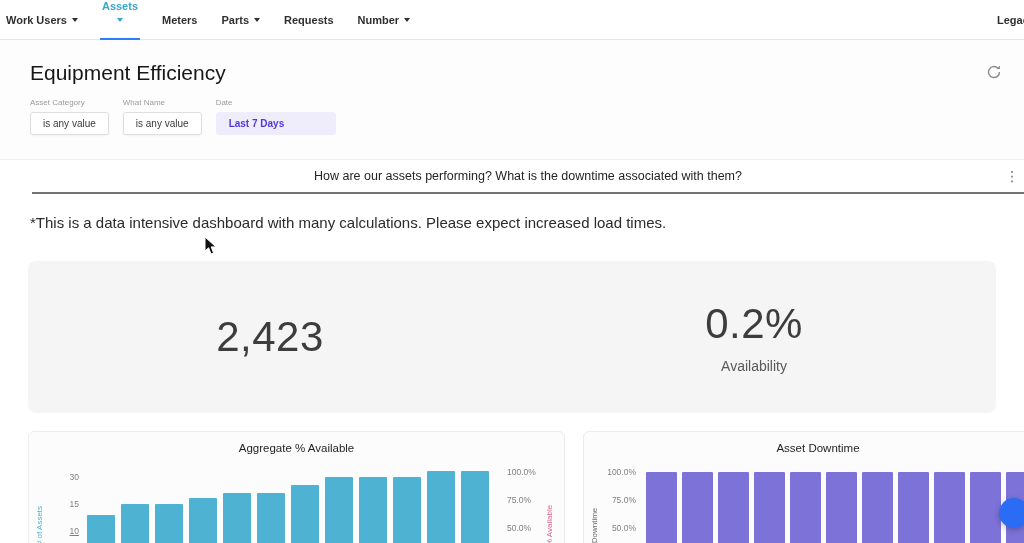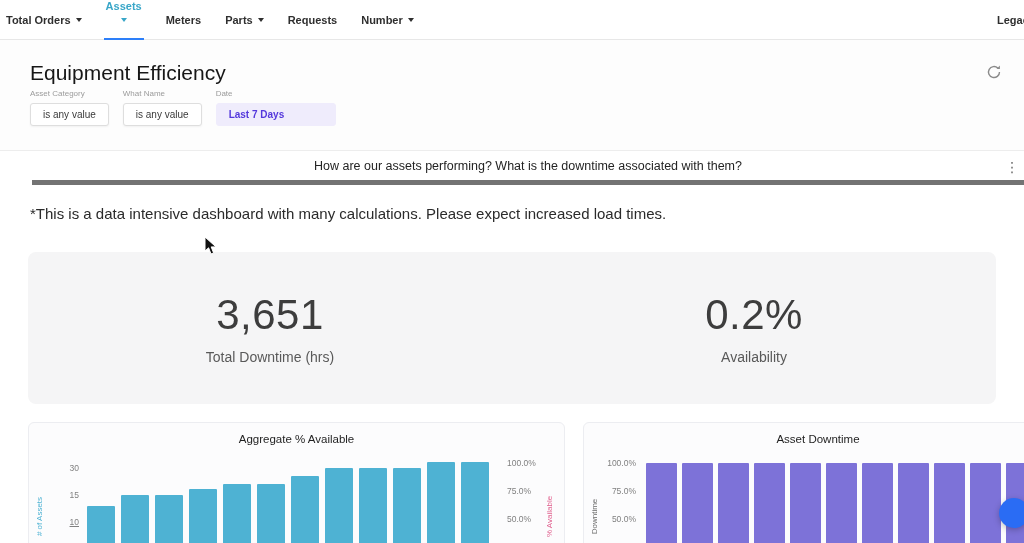--- a/index.html
+++ b/index.html
@@ -17,30 +17,30 @@
               height:2px; background:#2d7ff9; }
   .chev { width:0; height:0; border-left:3px solid transparent; border-right:3px solid transparent;
           border-top:4px solid currentColor; margin-top:1px; }
   .nav-legacy { position:absolute; left:985px; top:0; }
 
   
   .header-section { background:#fdfdfd; padding:21px 30px 24px 30px; border-bottom:1px solid #ededed; position:relative; }
   .page-title { font-size:21px; font-weight:400; color:#171717; line-height:24px; }
   .refresh-btn { position:absolute; right:20px; top:22px; cursor:pointer; width:20px; height:20px;
                  display:flex; align-items:center; justify-content:center; }
-  .filters { display:flex; gap:14px; margin-top:4px; }
+  .filters { display:flex; gap:14px; margin-top:13px; }
   .filter-label { font-size:8px; color:#9b9b9b; height:9px; line-height:9px; }
   .filter-chip { margin-top:5px; font-size:10px; color:#3a3a3a; background:#fff; border:1px solid #dedede;
                  border-radius:3px; padding:5px 12px; box-shadow:0 1px 2px rgba(0,0,0,.05);
                  cursor:pointer; white-space:nowrap; }
   .filter-chip.date { color:#5438dc; background:#efecfc; border:1px solid #efecfc; min-width:120px;
                       box-shadow:none; font-weight:700; }
 
   
-  .question-band { height:34px; border-bottom:5px solid #737373; background:#fff; position:relative;
+  .question-band { height:34px; border-bottom:2px solid #737373; background:#fff; position:relative;
                    display:flex; align-items:center; justify-content:center;margin-left:32px; }
   .question-text { font-size:12.5px; color:#242424; }
   .kebab { position:absolute; right:4px; top:8px; font-size:14px; color:#6b6b6b; cursor:pointer;
            width:16px; text-align:center; }
 
   
   .note { margin:20px 30px 0 30px; font-size:15px; color:#2b2b2b; }
 
   
   .kpi-card { margin:30px 28px 0 28px; height:152px; background:#f5f5f6; border-radius:8px;
@@ -83,21 +83,21 @@
          background:#2a6cf4; box-shadow:0 2px 6px rgba(0,0,0,.25); cursor:pointer; }
 
   
   .cursor { position:absolute; left:204px; top:236px; pointer-events:none; }
 </style>
 </head>
 <body>
 
 <nav class="topnav">
   <div class="nav-item">
-    <span>Total Orders</span>
+    <span>Work Users</span>
     <span class="chev"></span>
   </div>
   <div class="nav-item active">
     <span>Assets</span>
     <span class="chev"></span>
   </div>
   <div class="nav-item">
     <span>Meters</span>
   </div>
   <div class="nav-item">
@@ -142,22 +142,21 @@
 
 <div class="question-band">
   <div class="question-text">How are our assets performing? What is the downtime associated with them?</div>
   <div class="kebab">⋮</div>
 </div>
 
 <div class="note">*This is a data intensive dashboard with many calculations. Please expect increased load times.</div>
 
 <div class="kpi-card">
   <div class="kpi">
-    <div class="kpi-value">3,651</div>
-    <div class="kpi-label">Total Downtime (hrs)</div>
+    <div class="kpi-value">2,423</div>
   </div>
   <div class="kpi">
     <div class="kpi-value">0.2%</div>
     <div class="kpi-label">Availability</div>
   </div>
 </div>
 
 <div class="charts-row">
 
   <section class="chart-card chart-left" id="chart-0">

